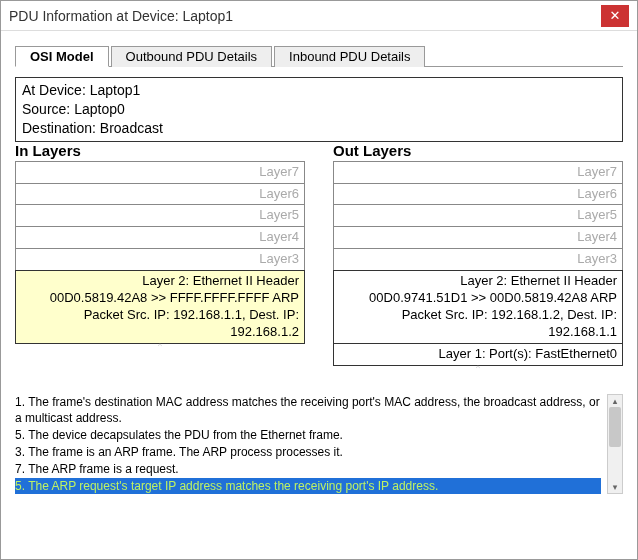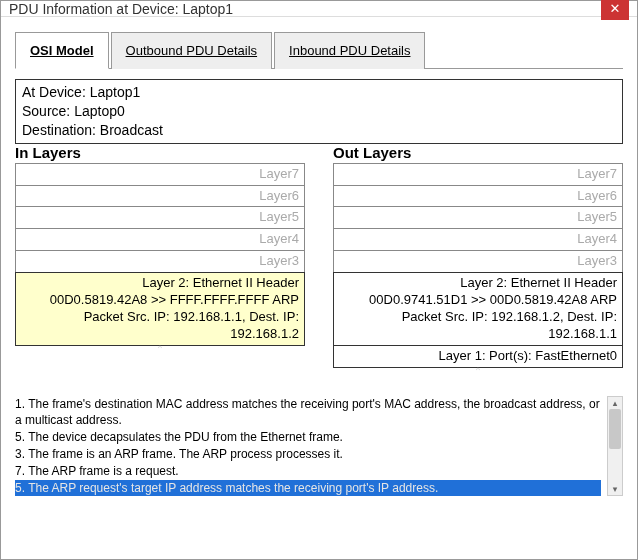--- a/index.html
+++ b/index.html
@@ -1,36 +1,36 @@
 <!DOCTYPE html>
 <html><head>
 <meta charset="utf-8">
 <style>
 * { box-sizing: border-box; margin: 0; padding: 0; }
 body { font-family: Arial, sans-serif; font-size: 13px; background: #f0f0f0; width: 638px; height: 560px; position: relative; }
 .window { background: #fff; width: 638px; height: 560px; border: 1px solid #999; position: relative; }
-.titlebar { height: 16px; display: flex; align-items: center; padding: 0 8px; border-bottom: 1px solid #ddd; background: #fff; }
+.titlebar { height: 30px; display: flex; align-items: center; padding: 0 8px; border-bottom: 1px solid #ddd; background: #fff; }
 .titlebar-text { font-size: 14px; color: #333; flex: 1; }
 .close-btn { width: 28px; height: 22px; background: #c33; color: #fff; display: flex; align-items: center; justify-content: center; font-size: 13px; cursor: pointer; }
 .content { padding: 14px 14px 10px 14px; }
 .tabs { display: flex; border-bottom: 1px solid #999; }
-.tab { padding: 10px 14px; border: 1px solid #999; border-bottom: none; margin-right: 2px; background: #eee; cursor: pointer; font-size: 13px; position: relative; top: 1px; text-decoration: underline; }
+.tab { padding: 2px 14px; border: 1px solid #999; border-bottom: none; margin-right: 2px; background: #eee; cursor: pointer; font-size: 13px; position: relative; top: 1px; }
 .tab.active { background: #fff; border-bottom: 1px solid #fff; font-weight: bold; }
 .info-box { border: 1px solid #333; padding: 3px 6px; margin-top: 10px; line-height: 1.35; font-size: 14px; }
 .layers-row { display: flex; gap: 28px; }
 .layers-col { flex: 1; }
 .layers-title { font-weight: bold; font-size: 15px; margin-bottom: 2px; }
 .layer-box { border: 1px solid #888; padding: 2px 5px; font-size: 13px; margin-bottom: -1px; line-height: 1.3; color: #aaa; background: #fff; text-align: right; }
 .layer-box.active { color: #000; border-color: #333; background: #ffffcc; }
 .layer-box.active-out { color: #000; border-color: #333; background: #fff; }
 .layer-box.black { color: #000; border-color: #333; }
 .desc-area { margin-top: 20px; display: flex; }
 .desc-text { flex: 1; font-size: 12px; line-height: 1.4; }
 .desc-text .line { display: block; }
-.desc-text .hl { background: #2070d8; color: #e5e5e5; }
+.desc-text .hl { background: #2070d8; color: #bef264; }
 .scrollbar { width: 16px; background: #f0f0f0; border: 1px solid #ccc; position: relative; margin-left: 6px; }
 .scrollbar .thumb { position: absolute; top: 12px; left: 1px; right: 1px; height: 40px; background: #c8c8c8; border-radius: 2px; }
 .scrollbar .arr { position: absolute; left: 0; right: 0; height: 12px; text-align: center; font-size: 9px; color: #666; line-height: 12px; }
 .scrollbar .arr.up { top: 0; }
 .scrollbar .arr.dn { bottom: 0; }
 .shadow-up { text-align: center; height: 10px; color: #ddd; font-size: 10px; margin-top: -2px; }
 </style>
 </head>
 <body>
 

